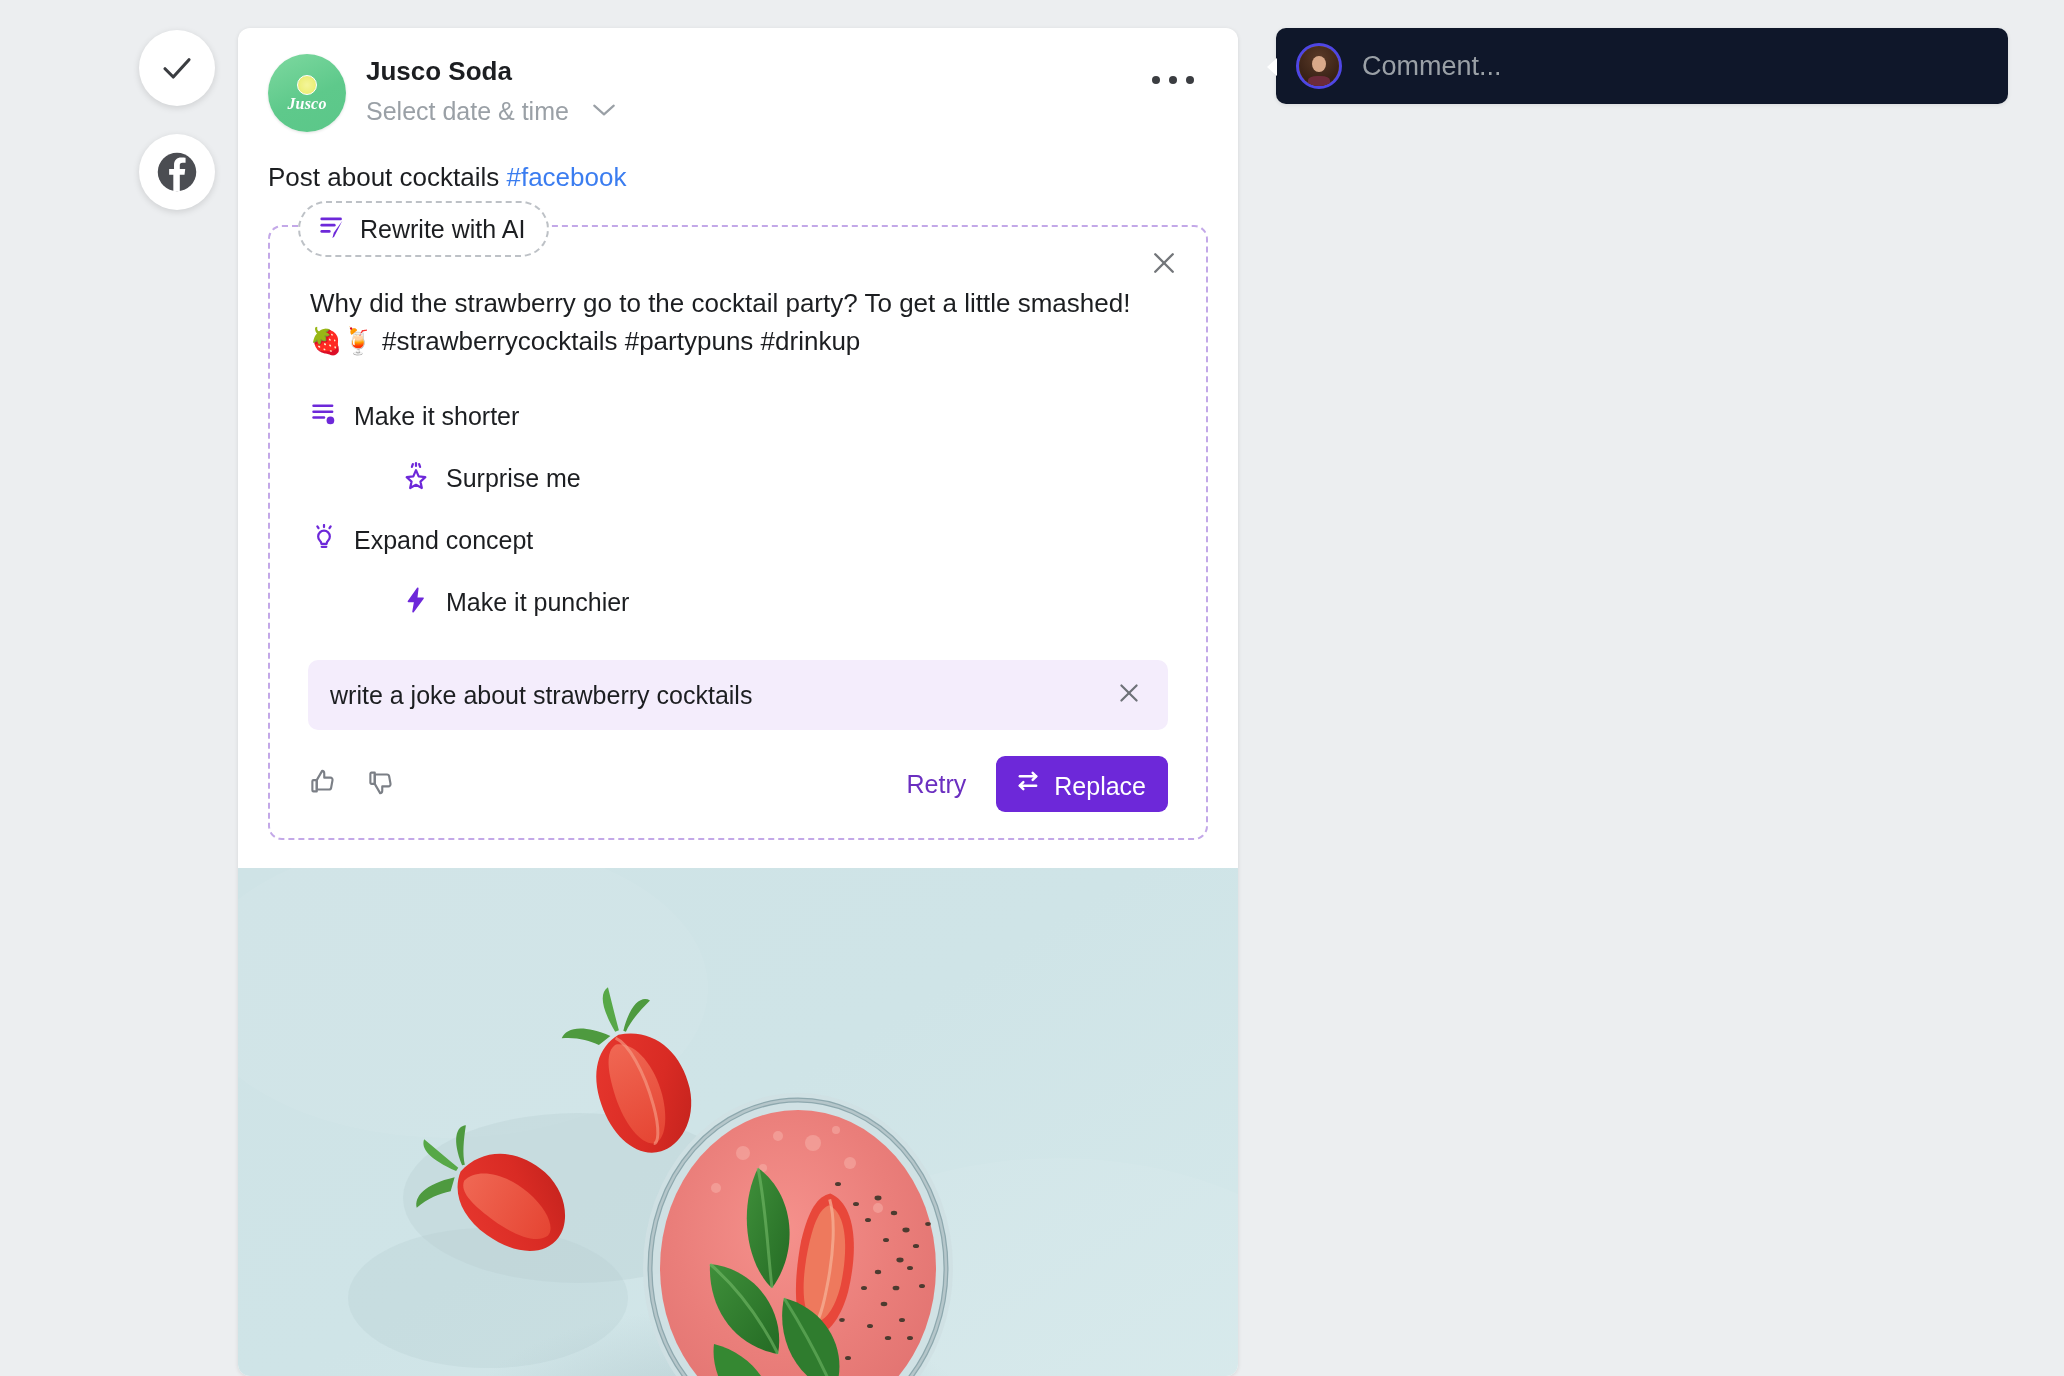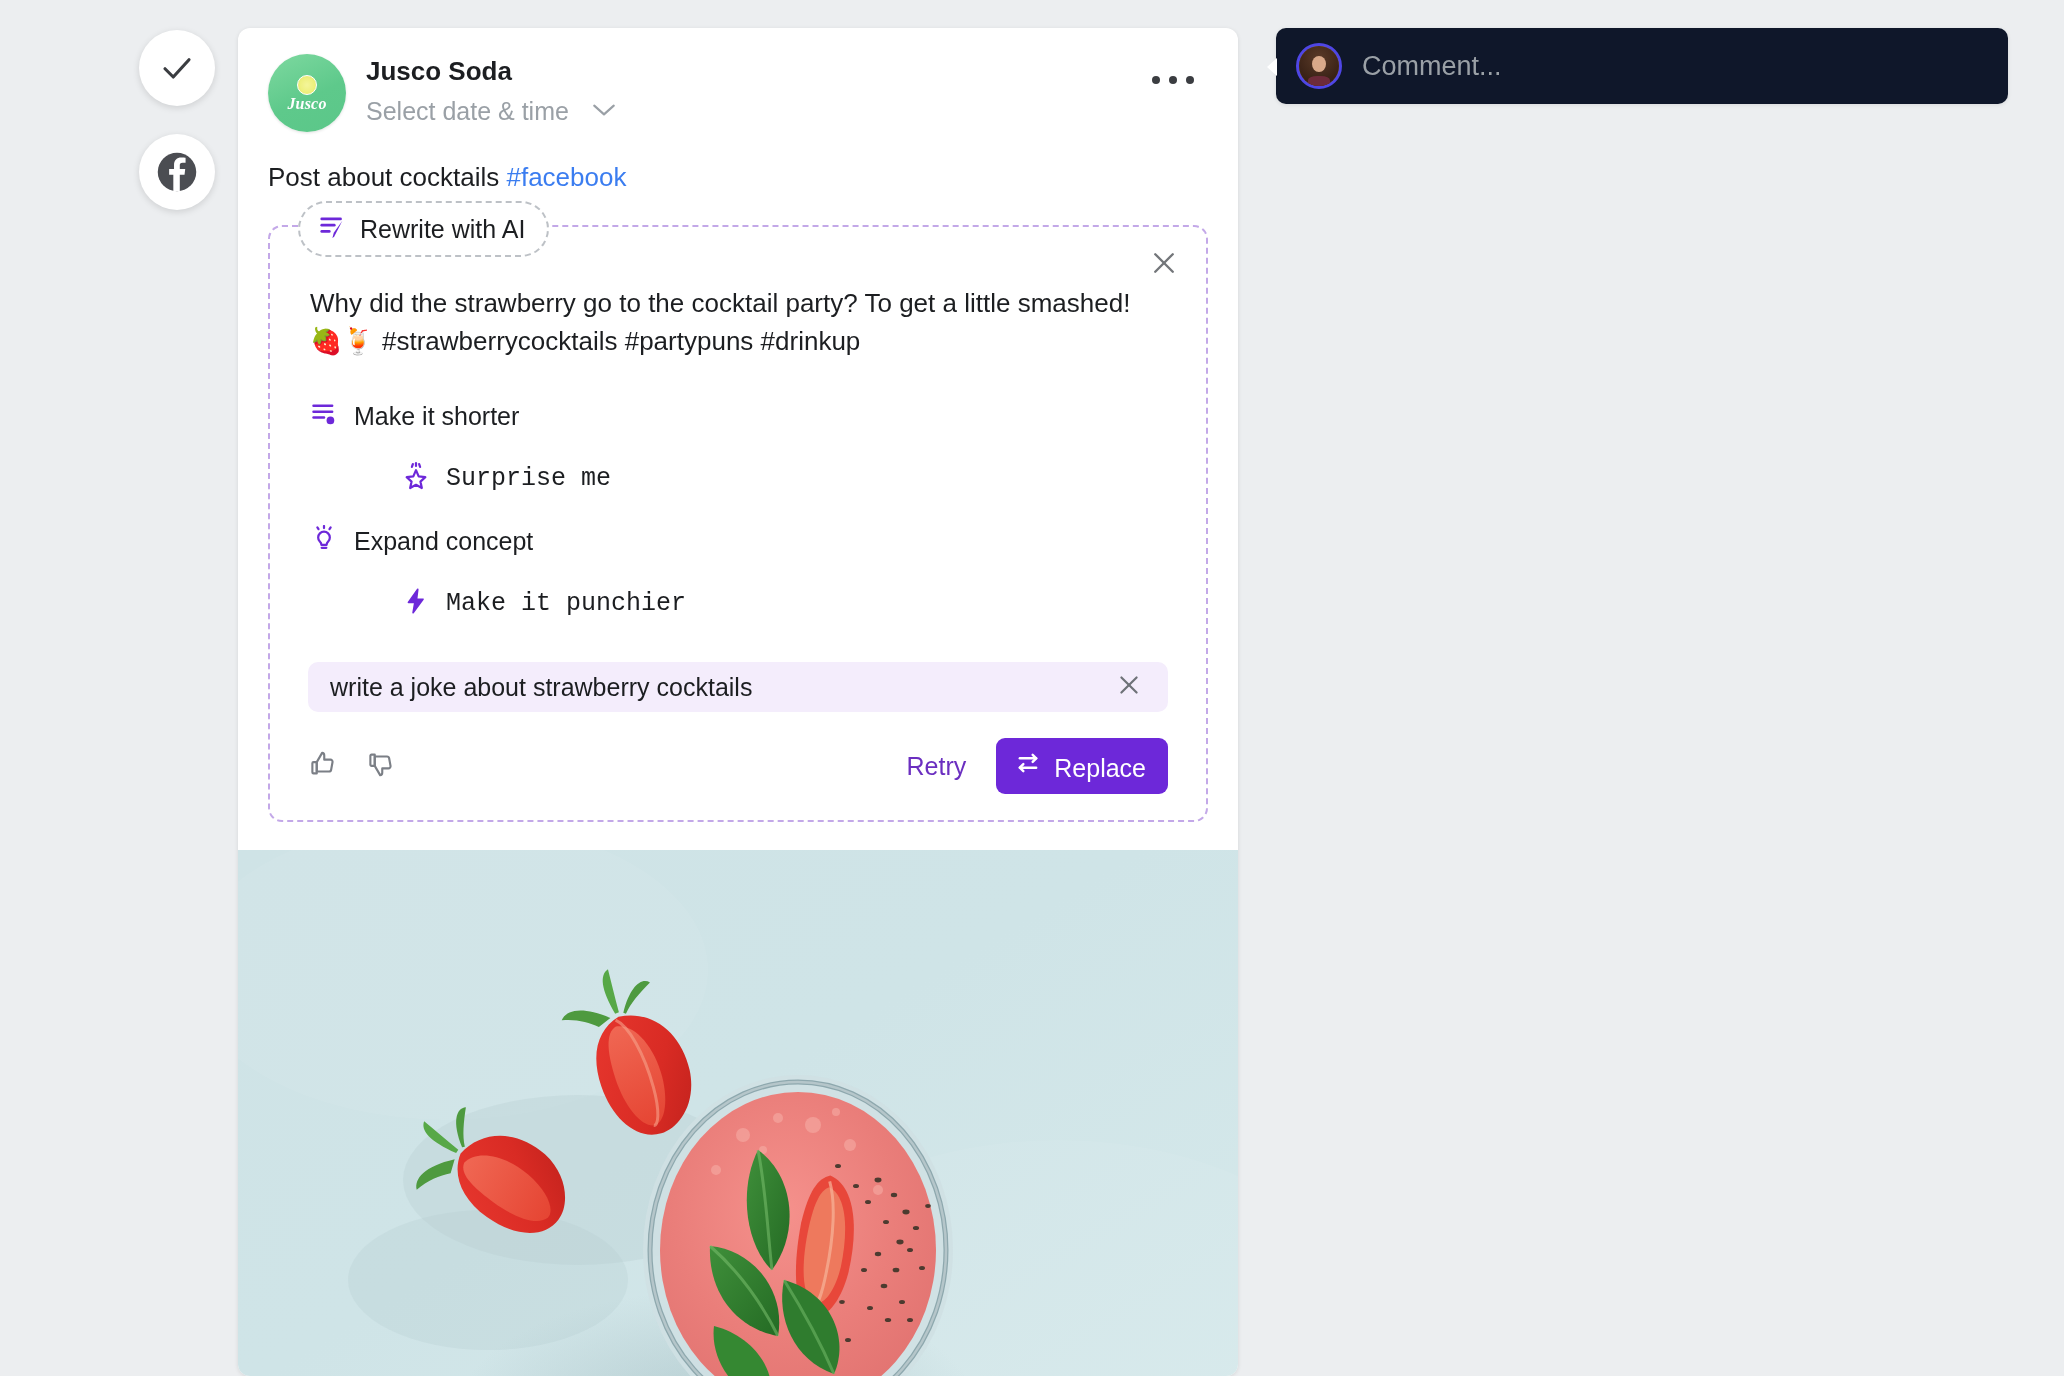--- a/index.html
+++ b/index.html
@@ -91,27 +91,27 @@
     width: 40px; height: 40px; cursor: pointer;
     display: flex; align-items: center; justify-content: center;
   }
   .ai-body {
     font-size: 26px; color: #1c1e21; line-height: 1.45;
     padding: 18px 36px 0 12px;
   }
   .opts { display: grid; grid-template-columns: 1fr; row-gap: 30px; padding: 40px 12px 0 12px; }
   .opt { display: flex; align-items: center; gap: 16px; cursor: pointer; }
   .opt .lbl { font-size: 25px; color: #1c1e21; }
-  .opt.col2 { padding-left: 92px; font-family: Liberation Mono, monospace; }
+  .opt.col2 { padding-left: 92px; }
 
   .prompt {
     margin: 42px 10px 0 10px;
     background: #f4edfc;
     border-radius: 10px;
-    height: 50px;
+    height: 70px;
     display: flex; align-items: center;
     padding: 0 20px 0 22px;
     position: relative;
   }
   .prompt .ptext { font-size: 25px; color: #1c1e21; flex: 1; }
   .prompt-close { width: 38px; height: 38px; display: flex; align-items: center; justify-content: center; cursor: pointer; }
 
   .ai-foot { display: flex; align-items: center; margin: 26px 10px 0 10px; }
   .vote { display: flex; gap: 28px; }
   .vote span { cursor: pointer; display: block; }

